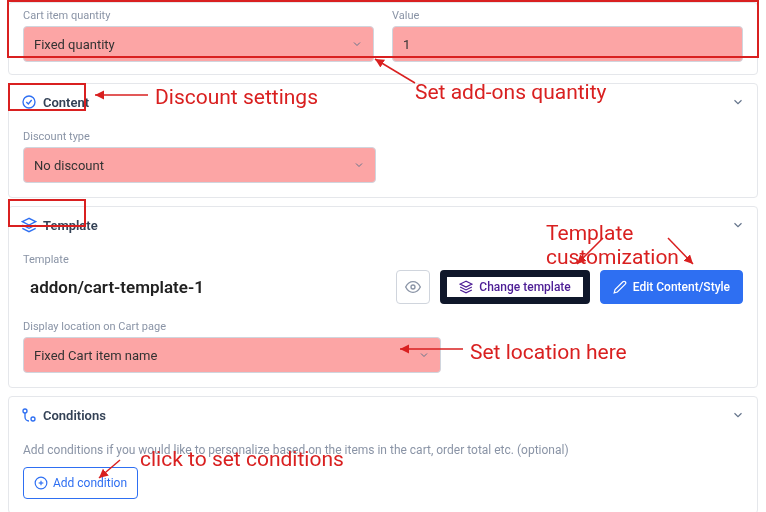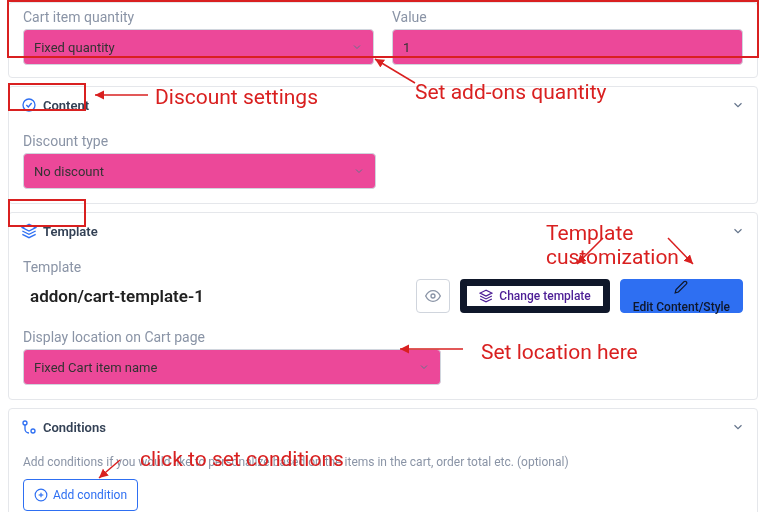--- a/index.html
+++ b/index.html
@@ -4,30 +4,30 @@
 <style>
 * { box-sizing: border-box; margin: 0; padding: 0; }
 body { font-family: -apple-system, BlinkMacSystemFont, "Segoe UI", Roboto, sans-serif; background: #fff; width: 766px; height: 512px; position: relative; font-size: 13px; color: #333; }
 .panel { border: 1px solid #e5e7eb; border-radius: 4px; margin: 8px; background: #fff; }
 .panel-header { display: flex; align-items: center; padding: 10px 12px; font-weight: 600; color: #334155; }
 .panel-header .icon { margin-right: 6px; display: inline-flex; }
 .panel-header .chev { margin-left: auto; color: #64748b; }
 .panel-body { padding: 10px 14px 14px; }
 .row { display: flex; gap: 18px; }
 .col { flex: 1; }
-.label { font-size: 14px; color: #8a94a6; margin-bottom: 4px; display: block; }
-.select, .input { width: 100%; height: 36px; border: 1px solid #d0d5dd; border-radius: 4px; padding: 8px 10px; background: #ec4899; display: flex; align-items: center; justify-content: space-between; color: #333; }
+.label { font-size: 11px; color: #8a94a6; margin-bottom: 4px; display: block; }
+.select, .input { width: 100%; height: 36px; border: 1px solid #d0d5dd; border-radius: 4px; padding: 8px 10px; background: #fca5a5; display: flex; align-items: center; justify-content: space-between; color: #333; }
 .select .chev { color: #64748b; }
 .input { justify-content: flex-start; }
 .template-row { display: flex; align-items: center; gap: 10px; }
 .template-name { font-weight: 600; font-size: 17px; color: #222; flex: 1; margin-left: 7px; }
 .icon-btn { width: 34px; height: 34px; border: 1px solid #d0d5dd; border-radius: 4px; display: inline-flex; align-items: center; justify-content: center; color: #8a94a6; background: #fff; }
 .btn { height: 34px; border-radius: 4px; padding: 0 12px; display: inline-flex; align-items: center; gap: 6px; font-size: 12px; font-weight: 500; cursor: pointer; }
 .btn-outline { border: 7px solid #0f172a; color: #4c1d95; background: #fff; }
-.btn-primary { border: 1px solid #2e6ff2; background: #2e6ff2; color: #0f172a; flex-direction: column; }
+.btn-primary { border: 1px solid #2e6ff2; background: #2e6ff2; color: #ffffff; }
 .add-btn { height: 32px; border: 1px solid #2e6ff2; color: #2e6ff2; background: #fff; border-radius: 4px; padding: 8px 10px; display: inline-flex; align-items: center; gap: 5px; font-size: 12px; }
 .help-text { font-size: 12px; color: #8a94a6; margin-bottom: 10px; }
 .red-box { border: 2px solid #d92020; position: absolute; pointer-events: none; }
 .annotation { position: absolute; color: #d92020; font-size: 21px; pointer-events: none; }
 .arrow { position: absolute; pointer-events: none; }
 svg { display: block; }
 .half { width: 49%; gap: 12px; }
 </style>
 </head>
 <body>
@@ -174,21 +174,21 @@
   </div>
 </div>
 
 <div class="red-box" style="left:7px; top:0px; width:752px; height:58px;"></div>
 <div class="red-box" style="left:8px; top:83px; width:78px; height:28px;"></div>
 <div class="red-box" style="left:8px; top:199px; width:78px; height:28px;"></div>
 
 <div class="annotation" style="left:415px; top:80px;">Set add-ons quantity</div>
 <div class="annotation" style="left:155px; top:85px;">Discount settings</div>
 <div class="annotation" style="left:546px; top:221px;">Template customization</div>
-<div class="annotation" style="left:470px; top:340px;margin-left:11px;">Set location here</div>
+<div class="annotation" style="left:470px; top:340px;">Set location here</div>
 <div class="annotation" style="left:120px; top:447px;margin-left:20px;">click to set conditions</div>
 
 <svg class="arrow" style="left:370px; top:55px;" width="50" height="35">
   <defs>
       <marker id="ah1" markerWidth="8" markerHeight="8" refX="6" refY="3" orient="auto">
         <path d="M0,0 L6,3 L0,6 Z" fill="#d92020"></path>
       </marker>
     </defs>
   <line x1="45" y1="28" x2="5" y2="4" stroke="#d92020" stroke-width="1.5" marker-end="url(#ah1)"></line>
 </svg>

